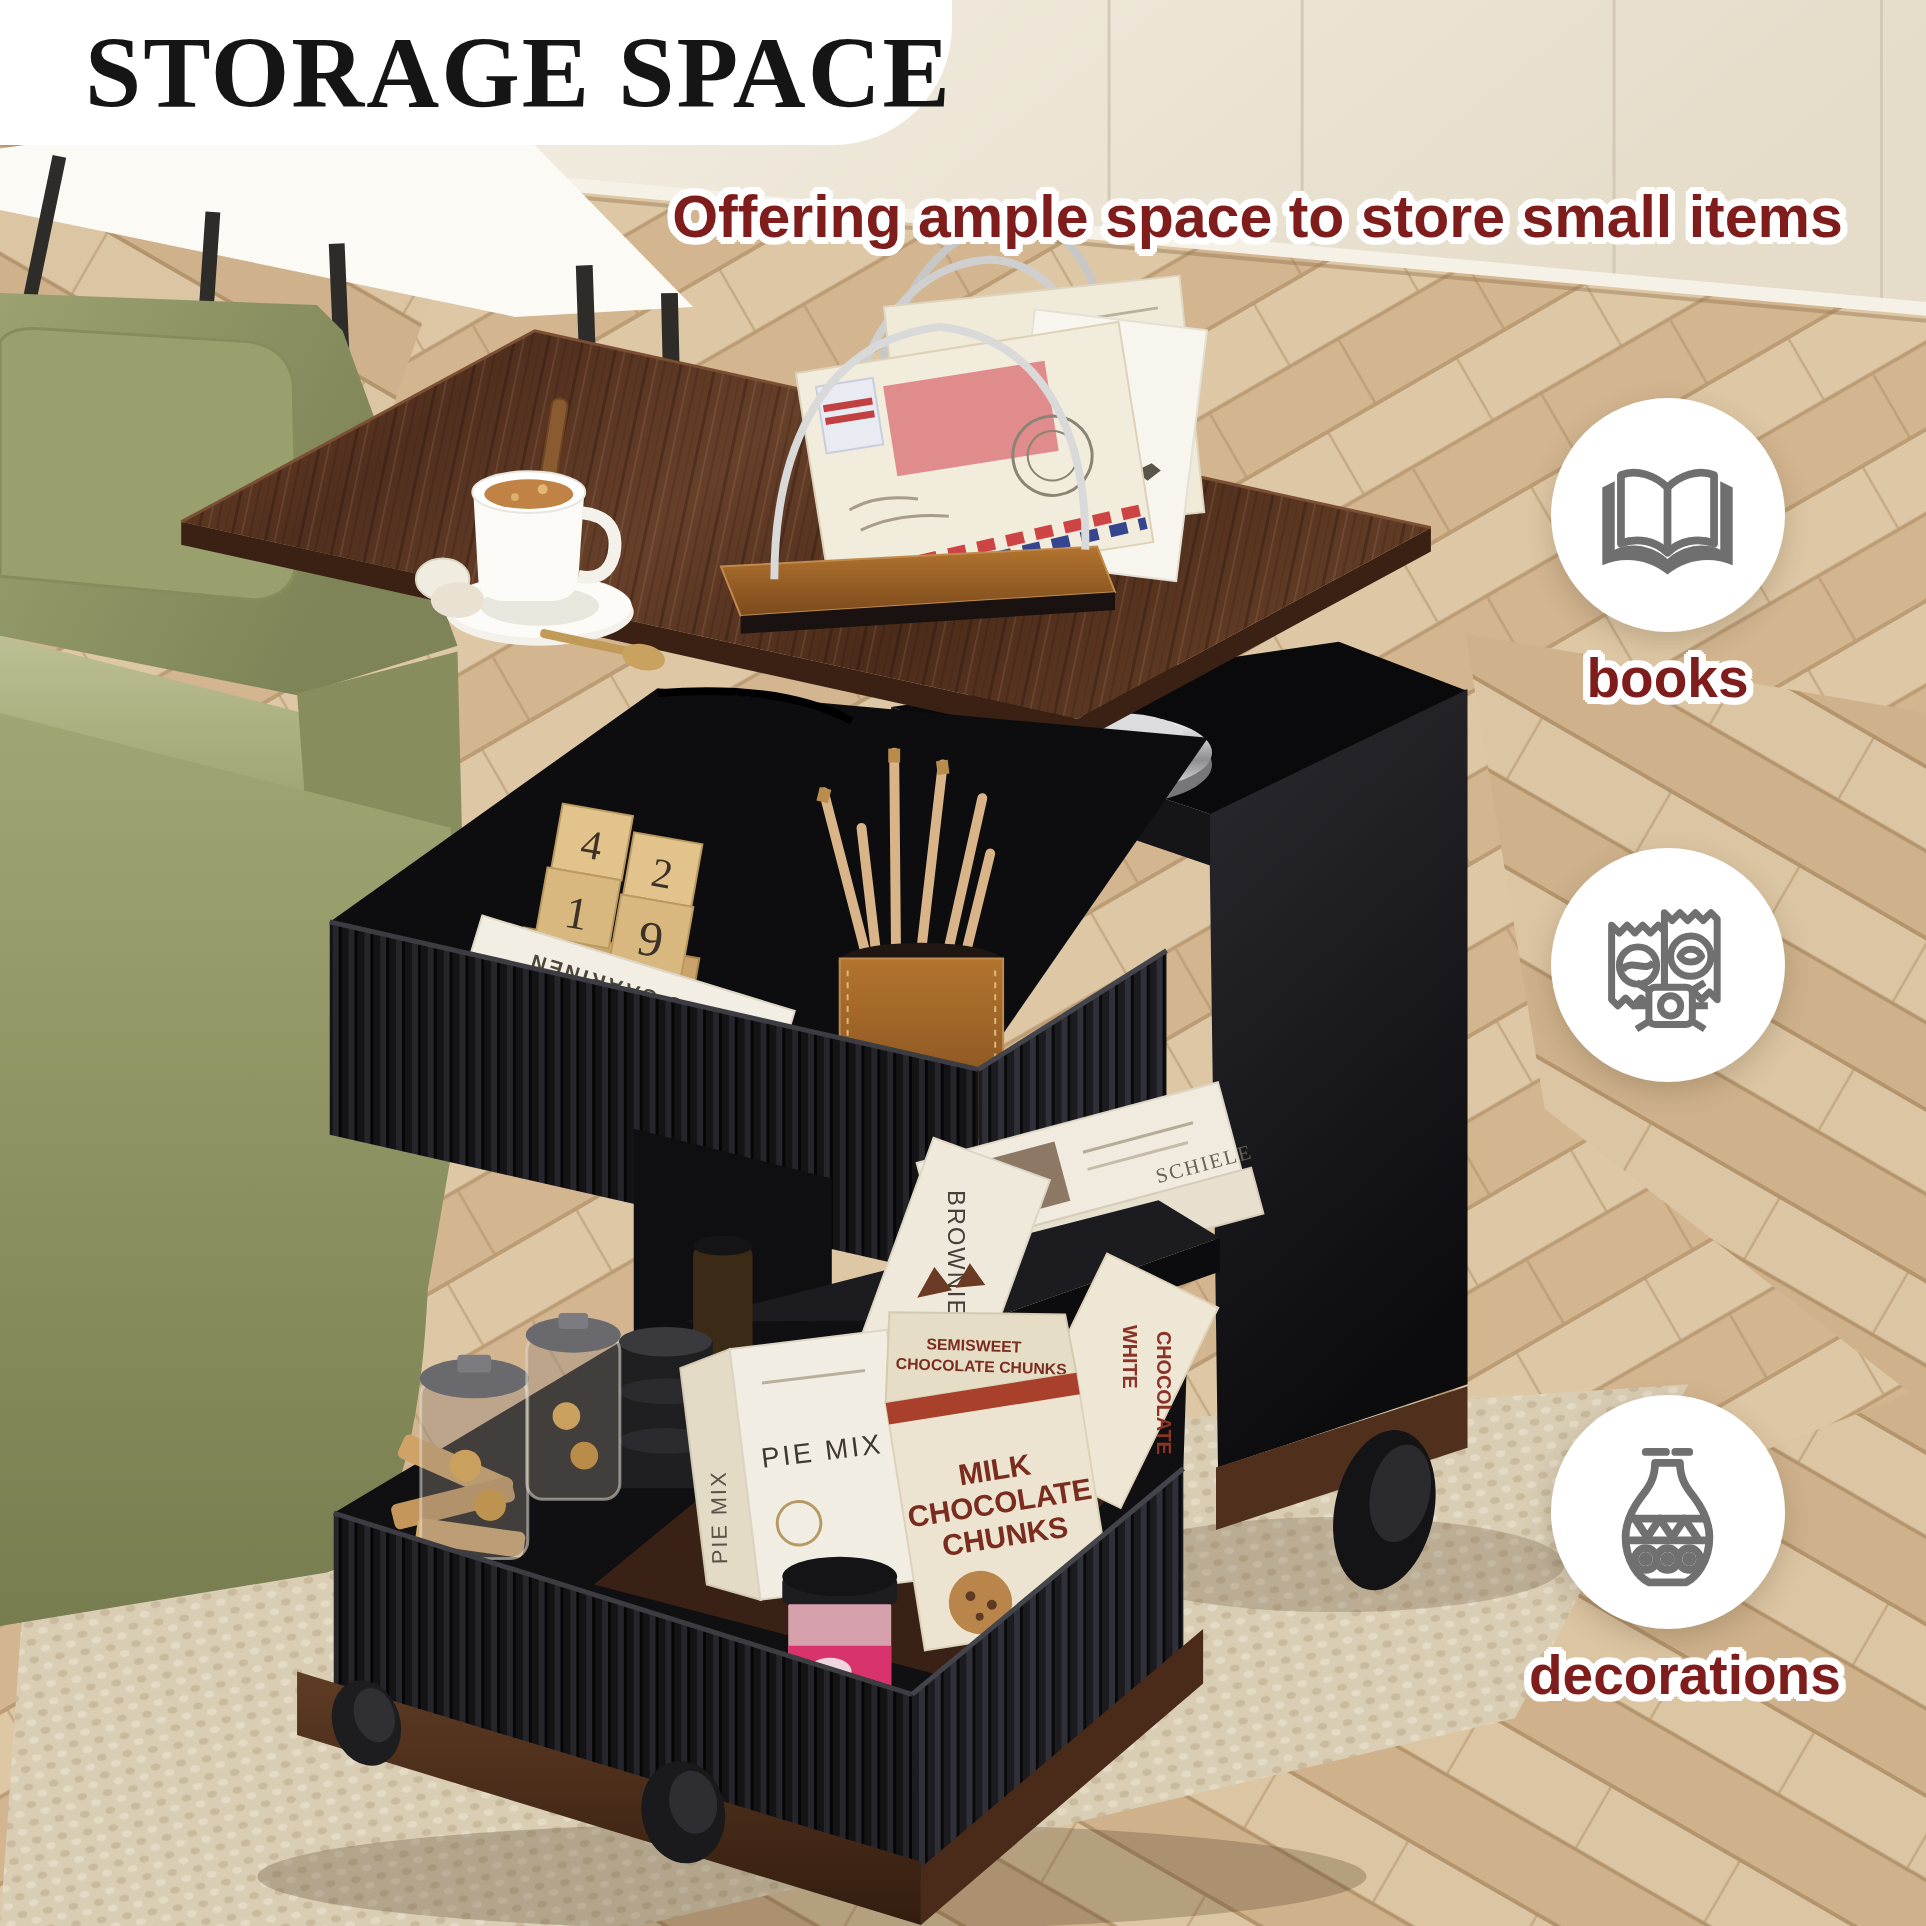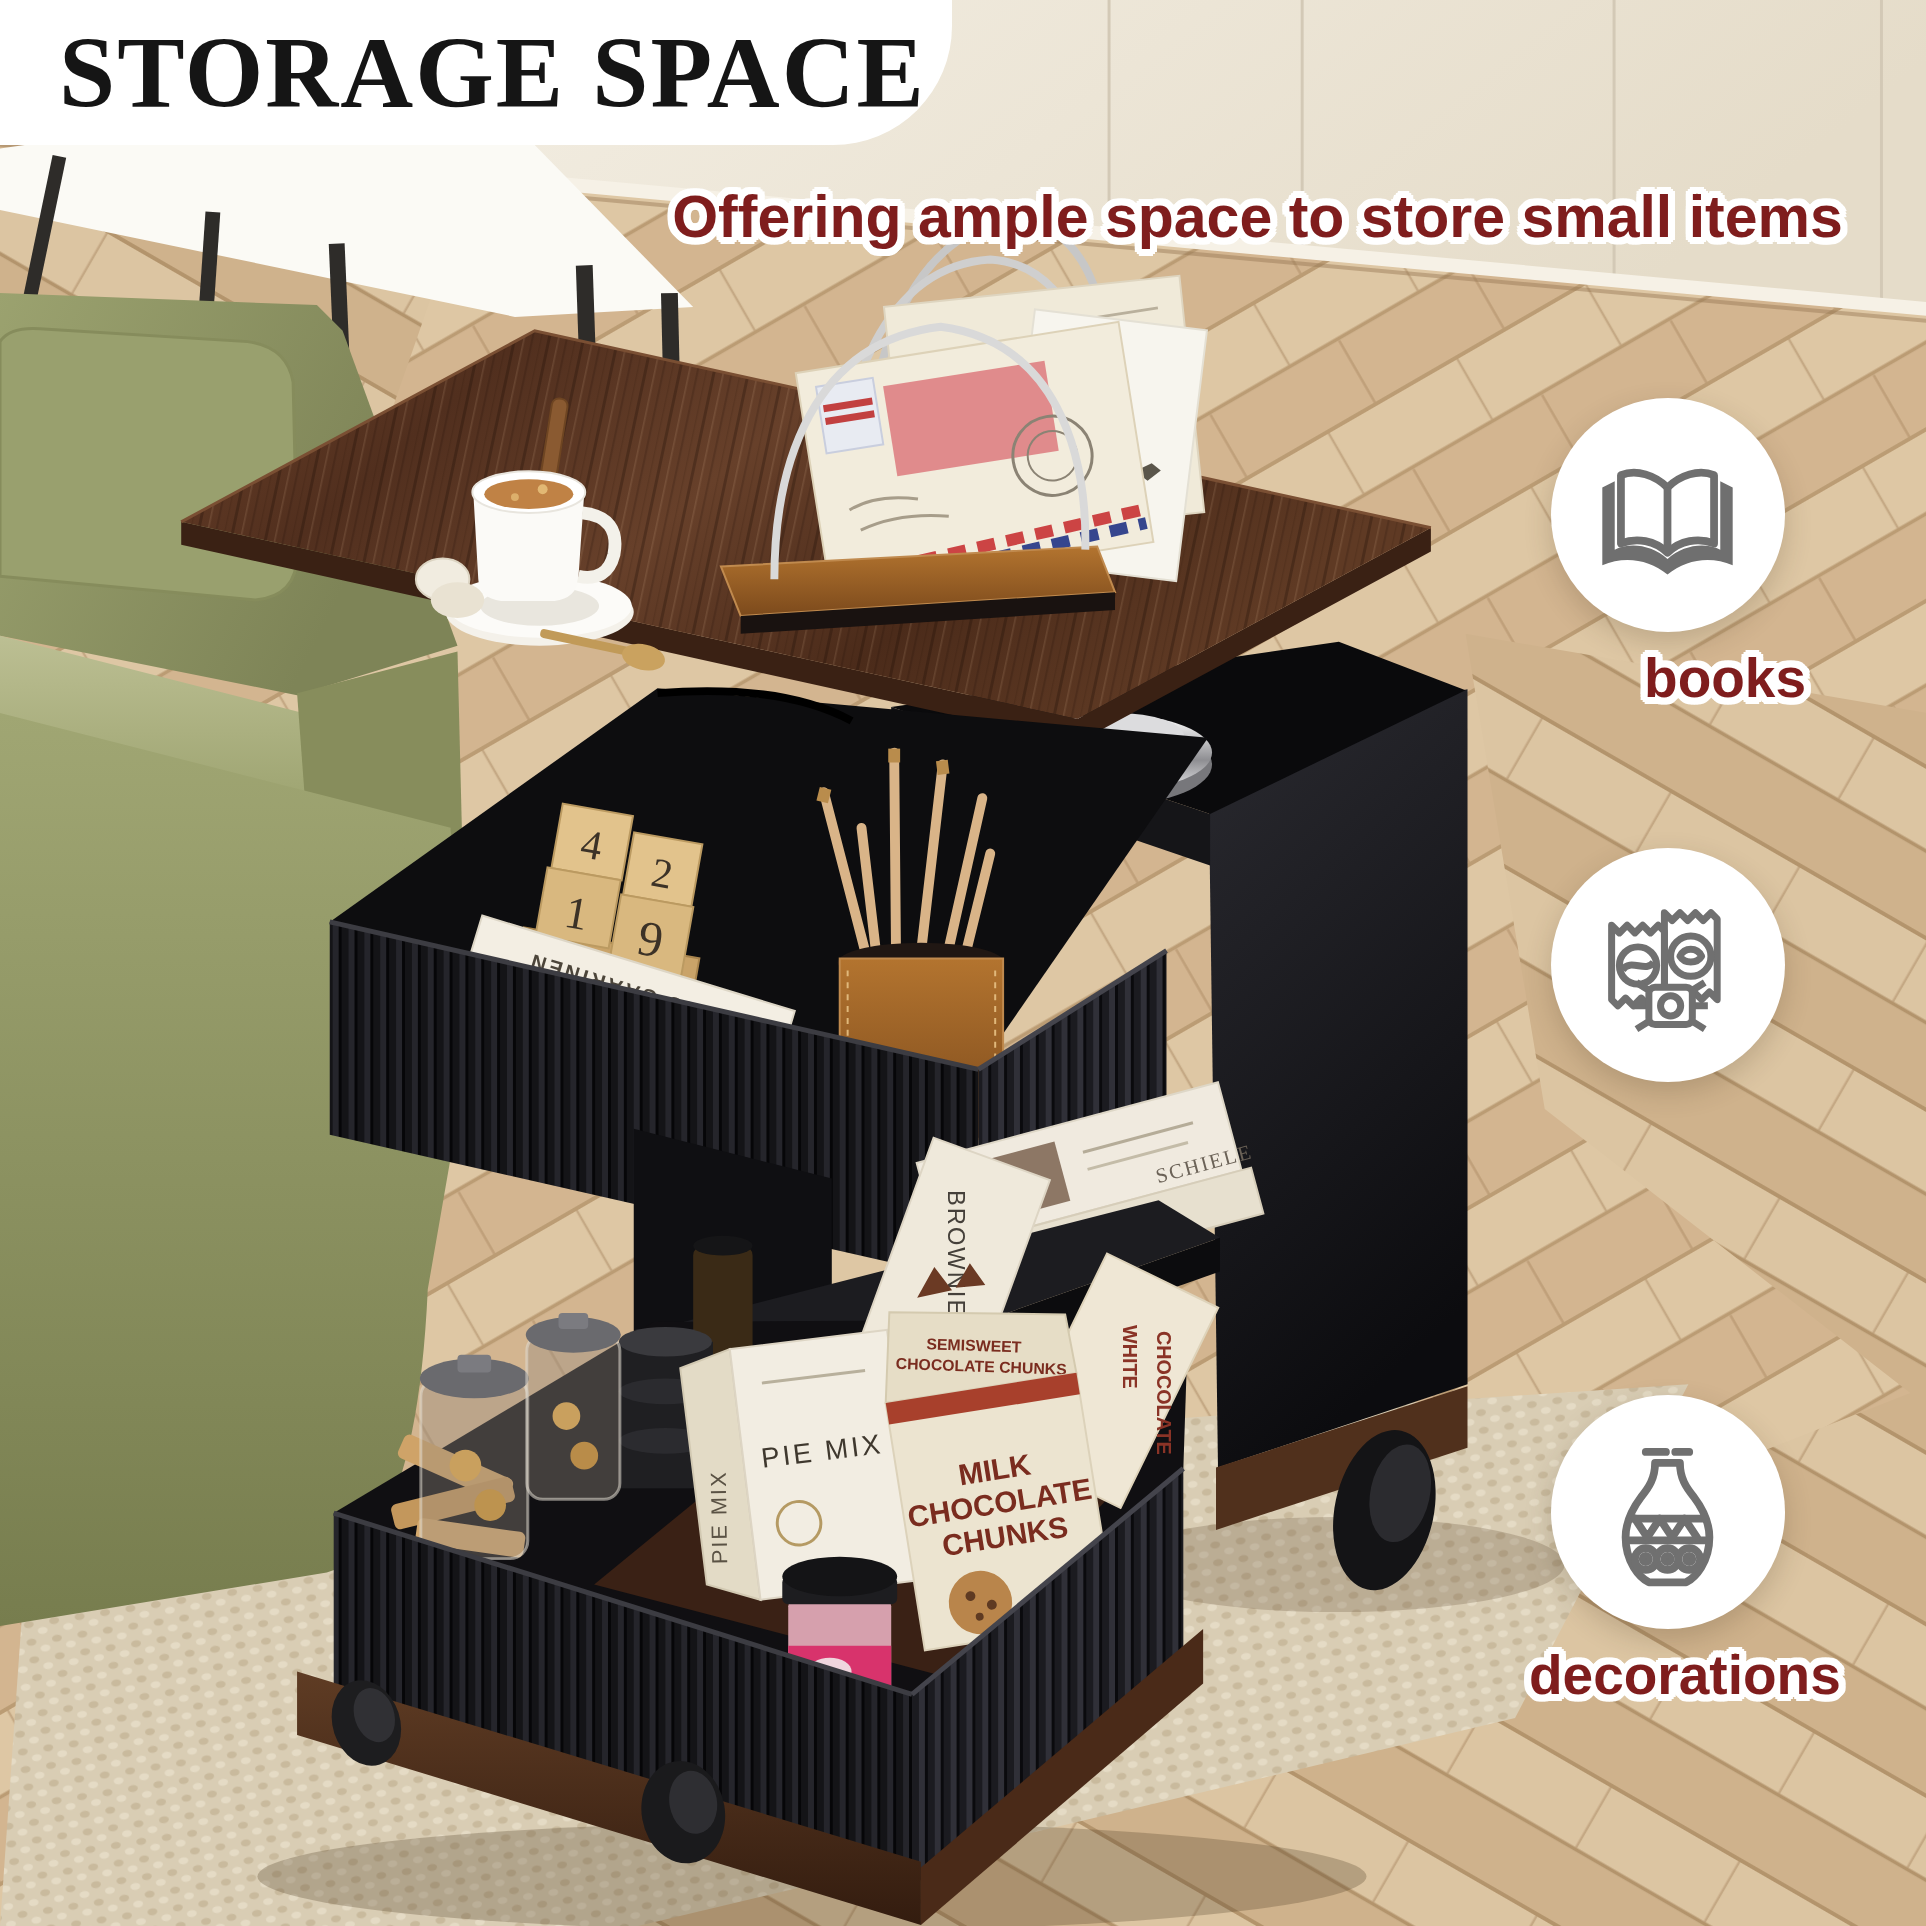--- a/index.html
+++ b/index.html
@@ -3,37 +3,37 @@
 <meta charset="utf-8">
 <style>
   html,body{margin:0;padding:0;background:#d9c09e;}
   .canvas{position:relative;width:1927px;height:1927px;overflow:hidden;
           font-family:"Liberation Sans",sans-serif;}
   .scene-svg{position:absolute;left:0;top:0;width:1927px;height:1927px;display:block;}
 
   
   .title-box{position:absolute;left:0;top:0;width:952px;height:145px;background:#ffffff;
              border-radius:0 0 119px 0;z-index:30;}
-  .title-box h1{margin:0;padding:4px 0 0 59px;font-family:"Liberation Serif",serif;
+  .title-box h1{margin:0;padding:4px 0 0 85px;font-family:"Liberation Serif",serif;
                 font-weight:700;font-size:101px;line-height:139px;letter-spacing:2px;color:#151515;
                 white-space:nowrap;}
 
   
   .outlined{color:#7f1d1d;
     text-shadow:
       -5px -5px 0 #fff, 5px -5px 0 #fff, -5px 5px 0 #fff, 5px 5px 0 #fff,
       -7px 0 0 #fff, 7px 0 0 #fff, 0 -7px 0 #fff, 0 7px 0 #fff,
       -3px -7px 0 #fff, 3px -7px 0 #fff, -3px 7px 0 #fff, 3px 7px 0 #fff,
       -7px -3px 0 #fff, 7px -3px 0 #fff, -7px 3px 0 #fff, 7px 3px 0 #fff;}
 
   .subtitle{position:absolute;left:604px;top:184px;width:1307px;text-align:center;
             font-size:59px;line-height:1.15;font-weight:700;z-index:30;white-space:nowrap;}
 
   
-  .feature{position:absolute;width:277px;text-align:right;z-index:30;}
+  .feature{position:absolute;width:277px;text-align:center;z-index:30;}
   .feature .circle{width:234px;height:234px;margin:0 auto;border-radius:50%;background:#ffffff;
                    display:flex;align-items:center;justify-content:center;
                    box-shadow:0 10px 28px rgba(60,45,25,.20);}
   .feature .circle svg{width:149px;height:149px;}
   .feature .label{margin-top:14px;font-size:55px;font-weight:700;}
   .f-books{left:1529px;top:398px;}
   .f-snacks{left:1529px;top:848px;}
   .f-decor{left:1529px;top:1395px;}
 </style>
 </head>

